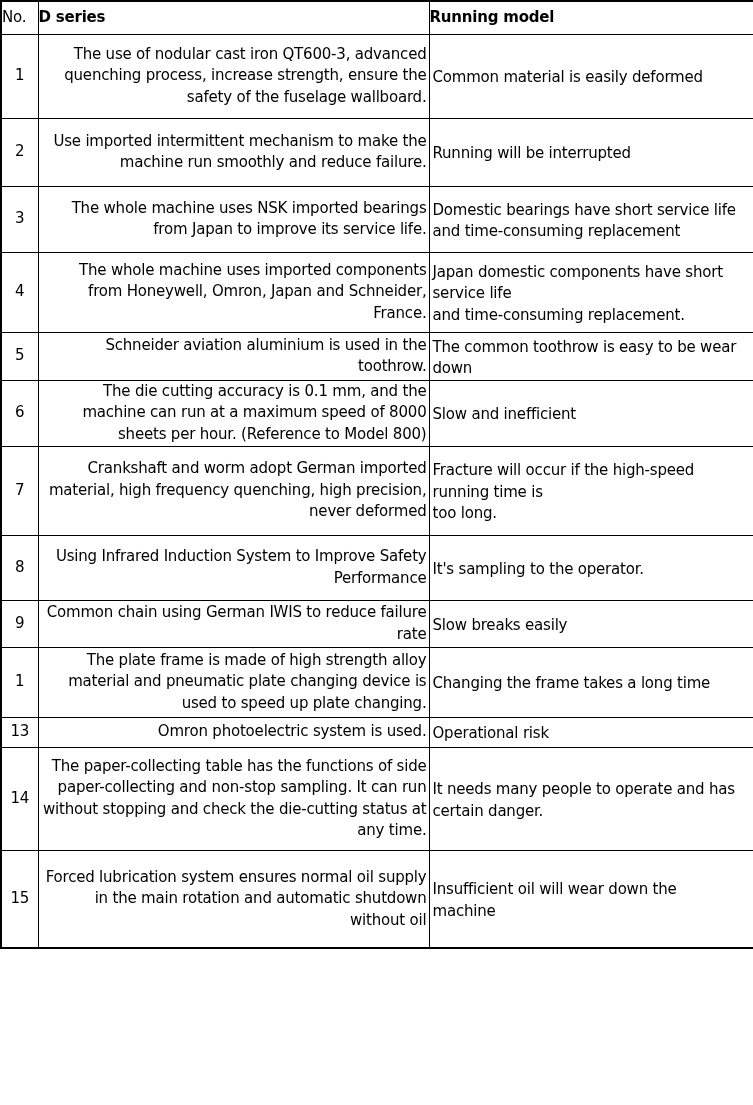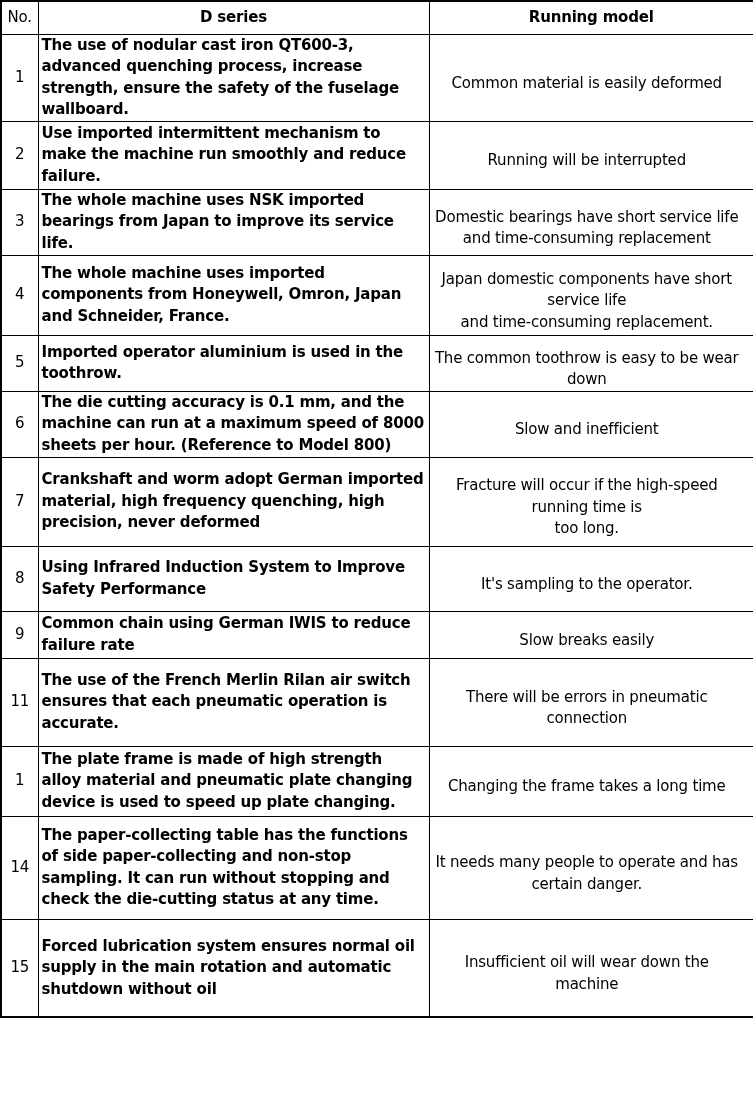--- a/index.html
+++ b/index.html
@@ -24,39 +24,38 @@
   table.compare col.col-no  { width: 37px;  }
   table.compare col.col-ds  { width: 391px; }
   table.compare col.col-cm  { width: 325px; }
   table.compare th, table.compare td {
     border: 1px solid #000000;
     vertical-align: middle;
     overflow: hidden;
   }
   table.compare th {
     font-weight: bold;
-    text-align: center;
+    text-align: left;
     padding: 0;
   }
   table.compare th.h-no {
     font-weight: normal;
   }
   td.c-no {
     text-align: center;
     padding: 0;
   }
   td.c-ds {
-    text-align: left;
+    text-align: right;
     padding: 0 2px 0 3px;
     white-space: pre-line;
-    font-weight: bold;
   }
   td.c-cm {
-    text-align: center;
-    padding: 12px 12px 0 3px;
+    text-align: left;
+    padding: 4px 12px 0 3px;
     white-space: pre-line;
   }
 </style>
 </head>
 <body>
 
 <table class="compare">
   <colgroup>
     <col class="col-no">
     <col class="col-ds">
@@ -89,21 +88,21 @@
 
     <tr style="height:80px">
       <td class="c-no">4</td>
       <td class="c-ds">The whole machine uses imported components from Honeywell, Omron, Japan and Schneider, France.</td>
       <td class="c-cm">Japan domestic components have short service life
 and time-consuming replacement.</td>
     </tr>
 
     <tr style="height:44px">
       <td class="c-no">5</td>
-      <td class="c-ds">Imported operator aluminium is used in the toothrow.</td>
+      <td class="c-ds">Schneider aviation aluminium is used in the toothrow.</td>
       <td class="c-cm">The common toothrow is easy to be wear down</td>
     </tr>
 
     <tr style="height:66px">
       <td class="c-no">6</td>
       <td class="c-ds">The die cutting accuracy is 0.1 mm, and the machine can run at a maximum speed of 8000 sheets per hour. (Reference to Model 800)</td>
       <td class="c-cm">Slow and inefficient</td>
     </tr>
 
     <tr style="height:89px">
@@ -119,32 +118,32 @@
       <td class="c-cm">It's sampling to the operator.</td>
     </tr>
 
     <tr style="height:47px">
       <td class="c-no">9</td>
       <td class="c-ds">Common chain using German IWIS to reduce failure rate</td>
       <td class="c-cm">Slow breaks easily</td>
     </tr>
 
 
-    <tr style="height:88px">
-      <td class="c-no">11</td>
-      <td class="c-ds">The use of the French Merlin Rilan air switch ensures that each pneumatic operation is accurate.</td>
-      <td class="c-cm">There will be errors in pneumatic connection</td>
-    </tr>
 
     <tr style="height:70px">
       <td class="c-no">1</td>
       <td class="c-ds">The plate frame is made of high strength alloy material and pneumatic plate changing device is used to speed up plate changing.</td>
       <td class="c-cm">Changing the frame takes a long time</td>
     </tr>
 
+    <tr style="height:30px">
+      <td class="c-no">13</td>
+      <td class="c-ds">Omron photoelectric system is used.</td>
+      <td class="c-cm">Operational risk</td>
+    </tr>
 
     <tr style="height:103px">
       <td class="c-no">14</td>
       <td class="c-ds">The paper-collecting table has the functions of side paper-collecting and non-stop sampling. It can run without stopping and check the die-cutting status at any time.</td>
       <td class="c-cm">It needs many people to operate and has certain danger.</td>
     </tr>
 
     <tr style="height:98px">
       <td class="c-no">15</td>
       <td class="c-ds">Forced lubrication system ensures normal oil supply in the main rotation and automatic shutdown without oil</td>

